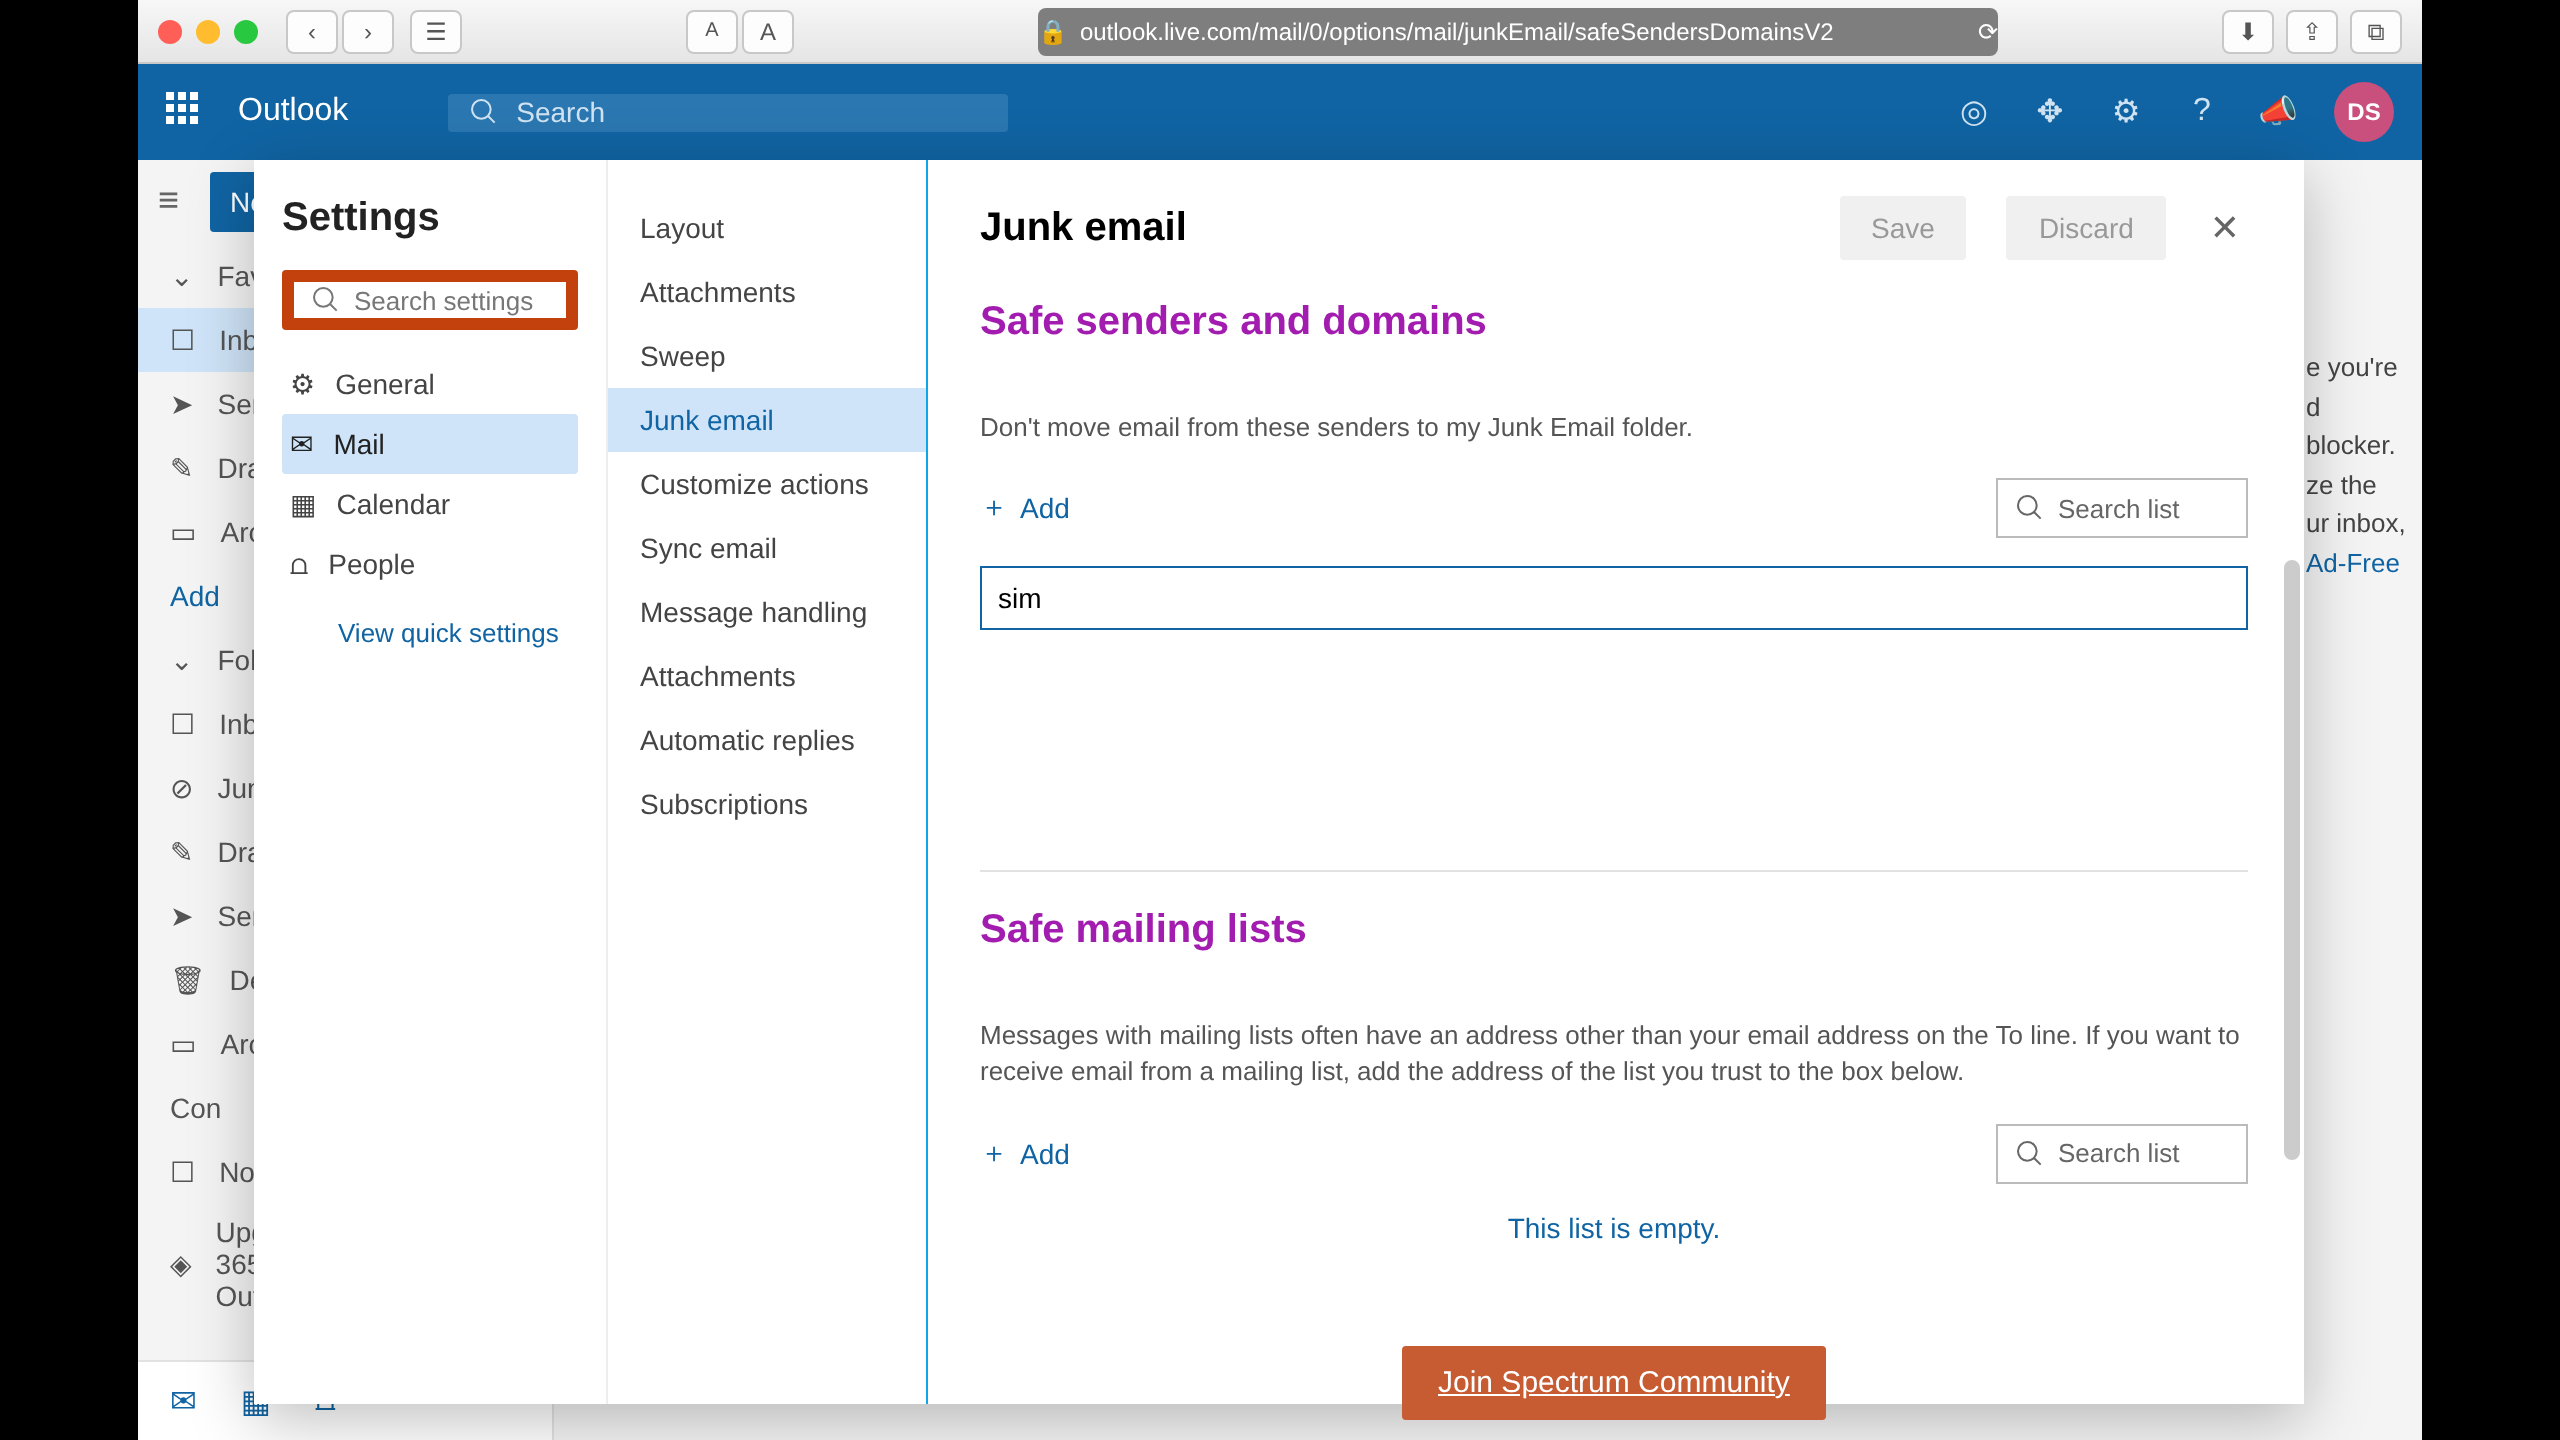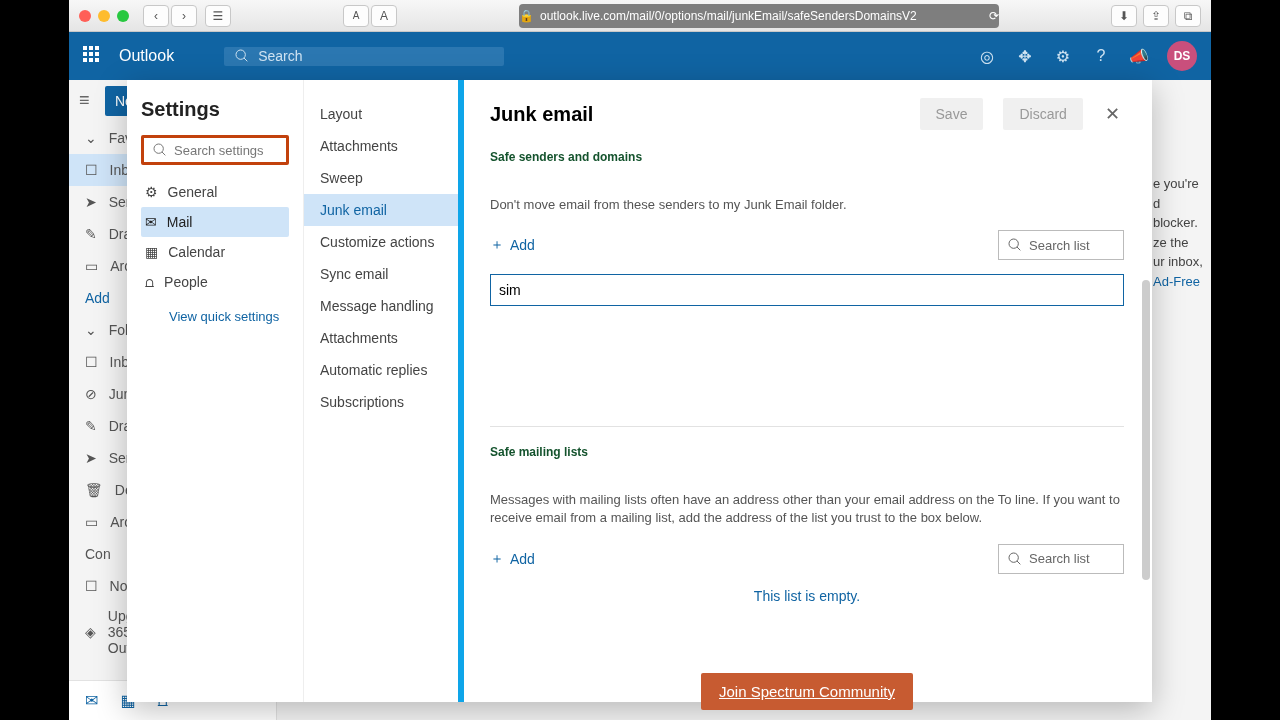--- a/index.html
+++ b/index.html
@@ -24,33 +24,33 @@
 .avatar { width:30px; height:30px; border-radius:50%; background:#c94f7c; display:flex; align-items:center; justify-content:center; font-size:12px; font-weight:600;}
 .app-body { position:relative; height:640px; background:#f4f4f4;}
 .mail-left { position:absolute; left:0; top:0; width:208px; height:100%; background:#f4f4f4; border-right:1px solid #e2e2e2; padding-top:6px;}
 .mail-left .row { height:32px; display:flex; align-items:center; padding:0 16px; color:#555; font-size:14px; gap:12px;}
 .new-btn { margin:0 8px 6px 36px; height:30px; background:#1064a3; color:#fff; border-radius:2px; display:flex; align-items:center; padding:0 10px; font-size:14px; width:50px;}
 .ham { position:absolute; left:10px; top:10px; color:#666; font-size:18px;}
 .mail-bottom { position:absolute; bottom:0; left:0; right:0; height:40px; border-top:1px solid #e2e2e2; background:#fff; display:flex; align-items:center; padding:0 16px; gap:22px; color:#1064a3;}
 .modal { position:absolute; left:58px; top:0; width:1025px; height:622px; background:#fff; box-shadow:0 8px 30px rgba(0,0,0,0.25); display:flex;}
 .modal .col1 { width:177px; border-right:1px solid #eee; padding:18px 14px;}
 .col1 h1 { font-size:20px; font-weight:600; margin-bottom:14px; color:#222;}
-.search-settings { height:30px; border:3px solid #c2410c; border-radius:2px; display:flex; align-items:center; padding:0 8px; gap:6px; color:#777; font-size:13px; margin-bottom:12px;}
+.search-settings { height:30px; border:6px solid #c2410c; border-radius:2px; display:flex; align-items:center; padding:0 8px; gap:6px; color:#777; font-size:13px; margin-bottom:12px;}
 .cat { height:30px; display:flex; align-items:center; gap:10px; padding:0 4px; color:#444; font-size:14px; cursor:pointer; border-radius:2px;}
 .cat.active { background:#cfe4f8; color:#222;}
 .quick-link { color:#1064a3; font-size:13px; margin-top:12px; padding-left:28px; cursor:pointer;}
-.col2 { width:160px; border-right:6px solid #0ea5e9; padding-top:18px;}
+.col2 { width:160px; border-right:1px solid #0ea5e9; padding-top:18px;}
 .subitem { height:32px; display:flex; align-items:center; padding:0 16px; color:#444; font-size:14px; cursor:pointer;}
 .subitem.active { background:#cfe4f8; color:#1064a3; font-weight:500;}
 .col3 { flex:1; padding:18px 28px 0 26px; position:relative; overflow:hidden;}
 .col3-header { display:flex; align-items:center; margin-bottom:20px;}
 .col3-header h2 { font-size:20px; font-weight:600; flex:1;}
 .btn { height:32px; padding:0 16px; font-size:14px; border:none; background:#f0f0f0; color:#999; border-radius:2px; margin-left:20px; cursor:pointer;}
 .close-x { margin-left:18px; color:#666; font-size:18px; cursor:pointer; padding:4px;}
-.section-h { font-size:12px; font-weight:600; color:#14532d; margin-bottom:8px;}
+.section-h { font-size:20px; font-weight:600; color:#a21caf; margin-bottom:8px;}
 .section-desc { font-size:13px; color:#555; margin-bottom:16px; line-height:1.4;margin-top:32px;}
 .add-row { display:flex; align-items:center; margin-bottom:14px;}
 .add-link { color:#1064a3; font-size:14px; display:flex; align-items:center; gap:6px; cursor:pointer;}
 .search-list { margin-left:auto; width:126px; height:30px; border:1px solid #bbb; display:flex; align-items:center; padding:0 8px; gap:6px; font-size:13px; color:#666;}
 .entry-input { width:100%; height:32px; border:1px solid #1064a3; padding:0 8px; font-size:14px; outline:none;}
 .divider { height:1px; background:#e2e2e2; margin:28px 0 18px;}
 .empty { text-align:center; color:#1064a3; font-size:14px; margin-top:10px;}
 .scroll-track { position:absolute; right:2px; top:200px; width:8px; height:340px; background:transparent;}
 .scroll-thumb { width:8px; height:300px; background:#ccc; border-radius:4px;}
 .ad-frag { position:absolute; right:0; top:80px; width:58px; color:#444; font-size:13px; line-height:1.5; padding:14px 4px 0 0; text-align:left;}

